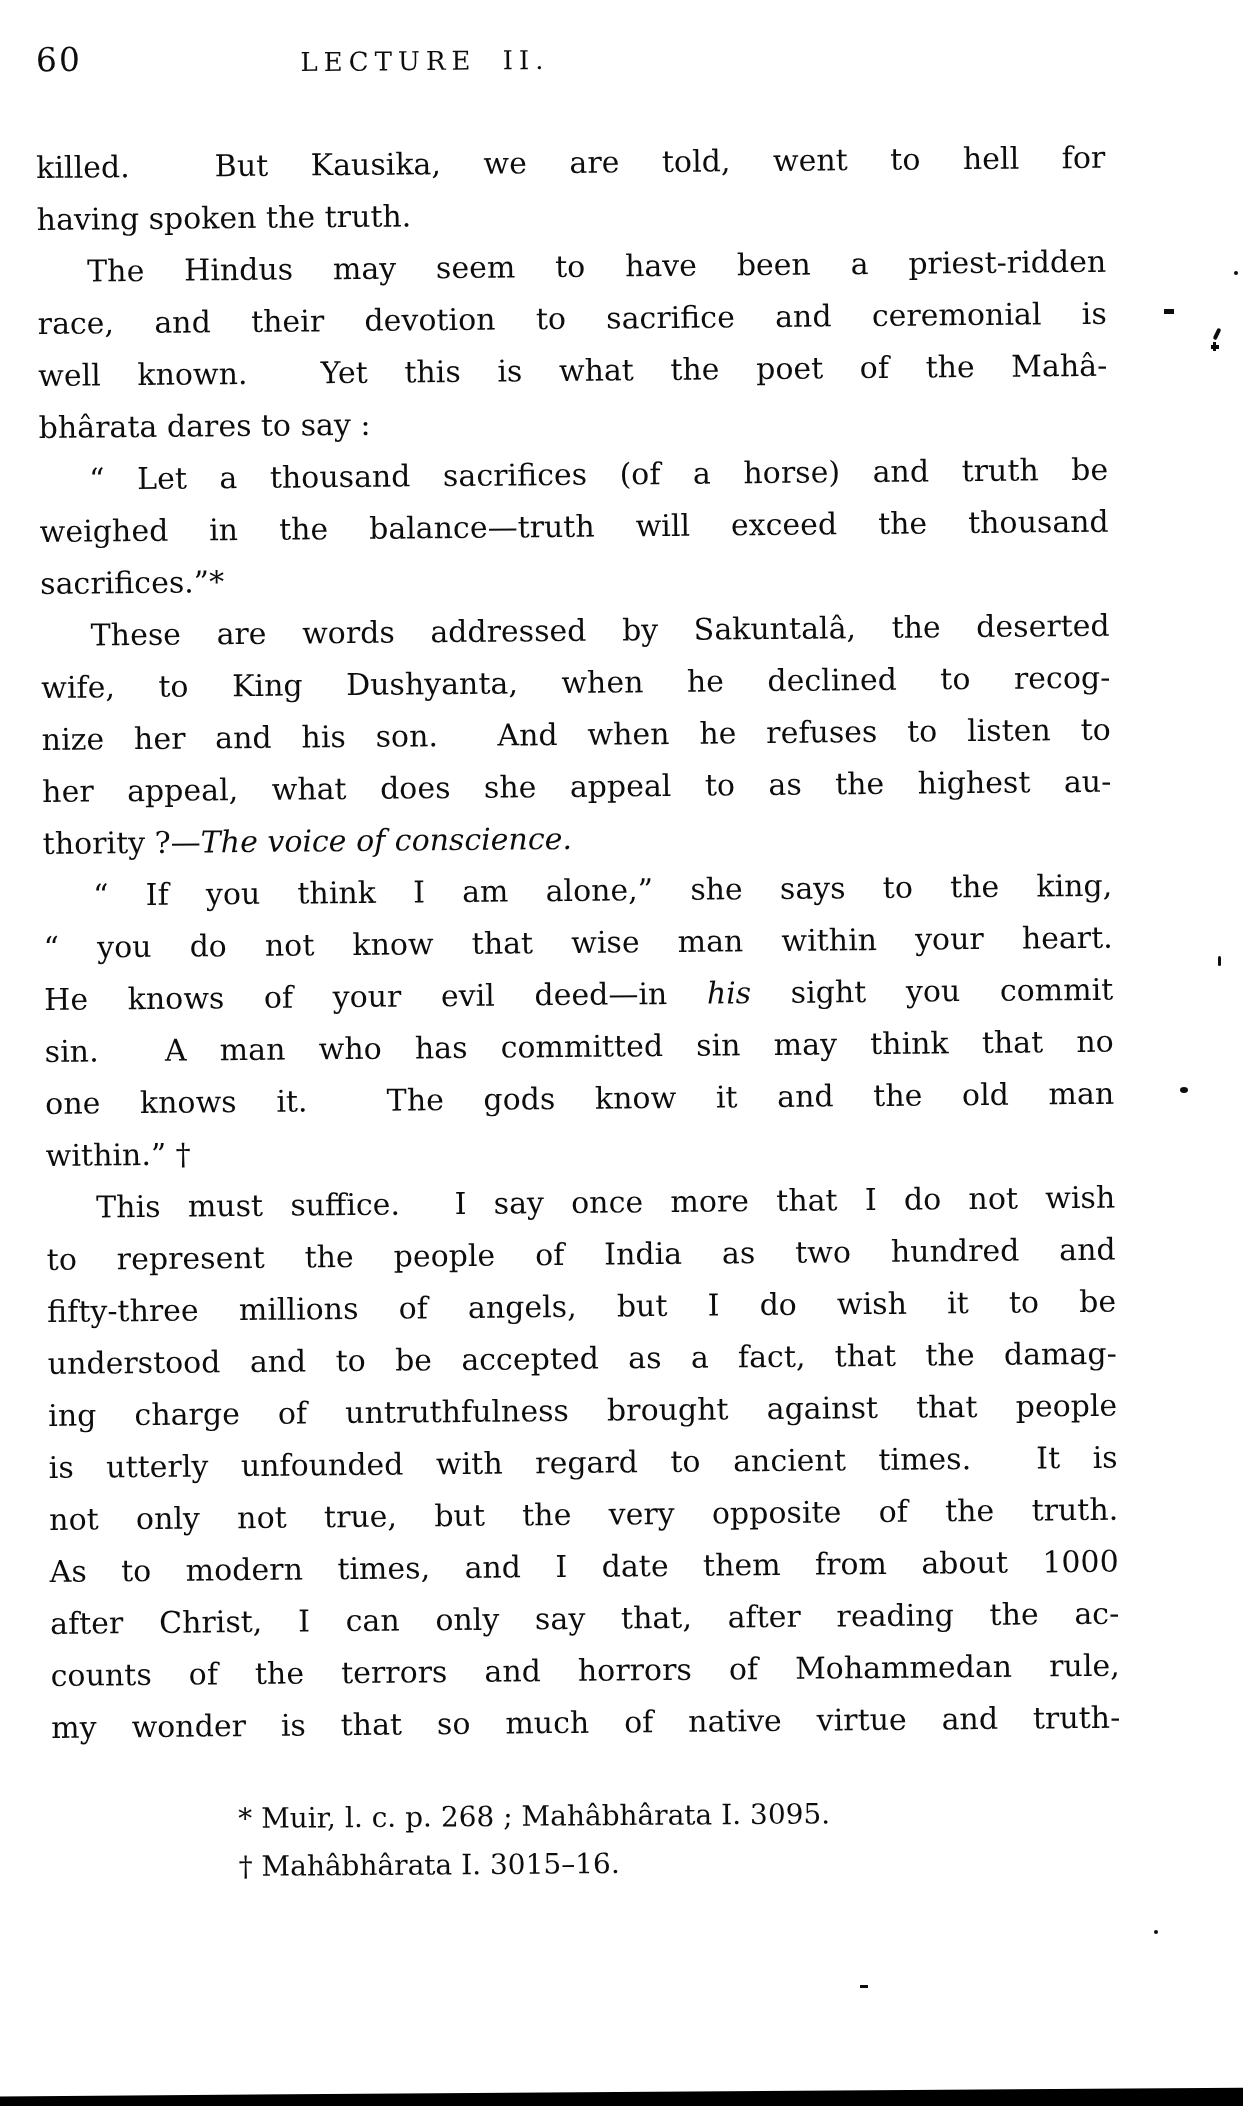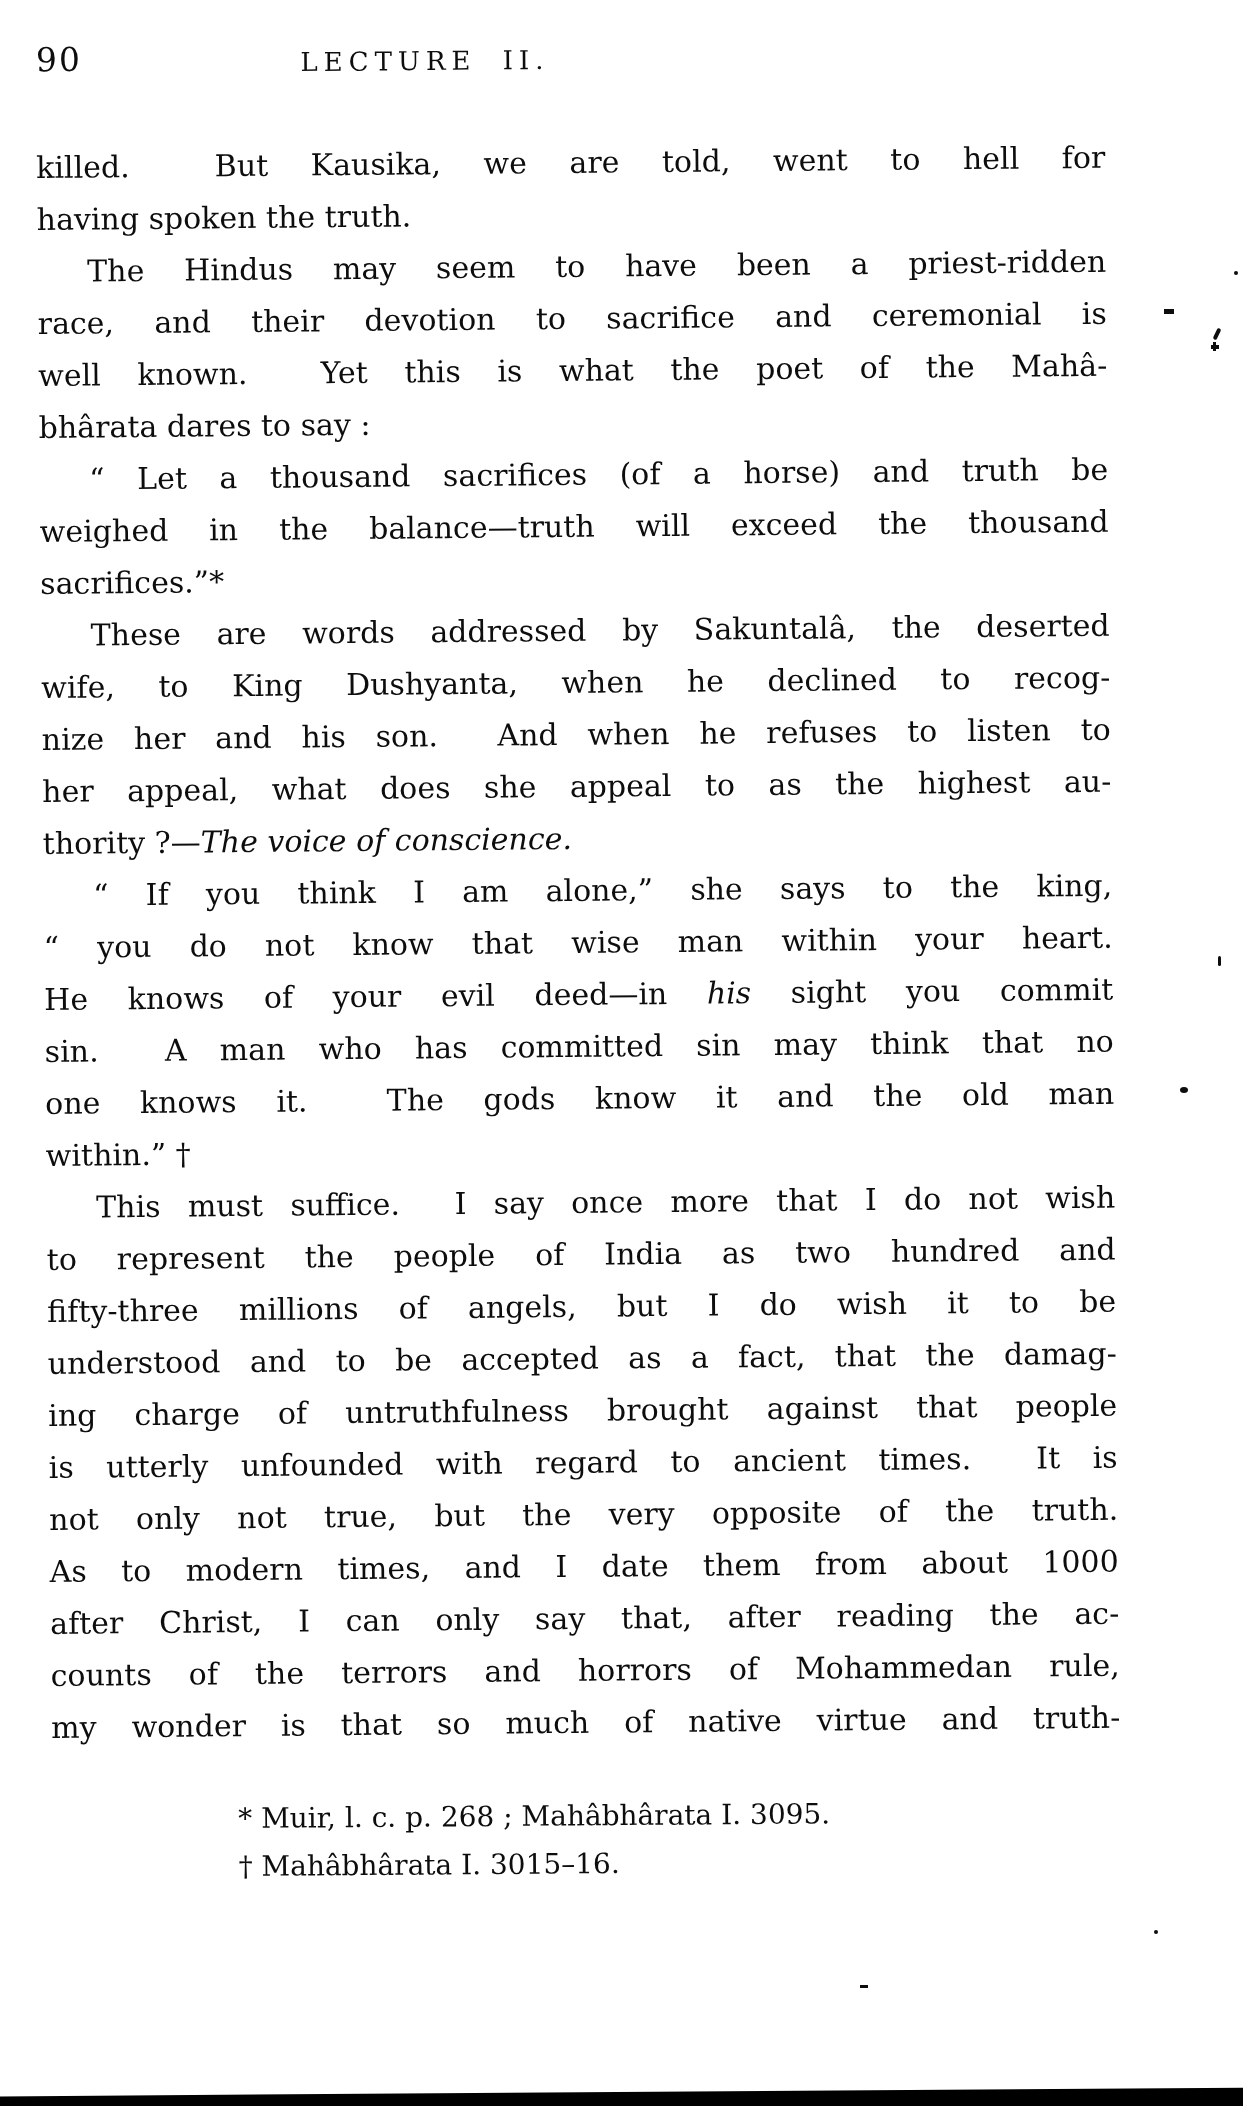--- a/index.html
+++ b/index.html
@@ -72,21 +72,21 @@
     position: absolute;
     background: #0d0d0d;
   }
   .speck.round { border-radius: 50%; }
 </style>
 </head>
 <body>
 
 <div class="sheet">
 
-  <div class="page-number">90</div>
+  <div class="page-number">60</div>
 
   <div class="running-header">LECTURE II.</div>
 
   <div class="body-text">
       <div class="line"><span>killed.&nbsp; But Kausika, we are told, went to hell for</span></div>
       <div class="line last"><span>having spoken the truth.</span></div>
       <div class="line indent"><span>The Hindus may seem to have been a priest-ridden</span></div>
       <div class="line"><span>race, and their devotion to sacrifice and ceremonial is</span></div>
       <div class="line"><span>well known.&nbsp; Yet this is what the poet of the Mahâ-</span></div>
       <div class="line last"><span>bhârata dares to say :</span></div>

